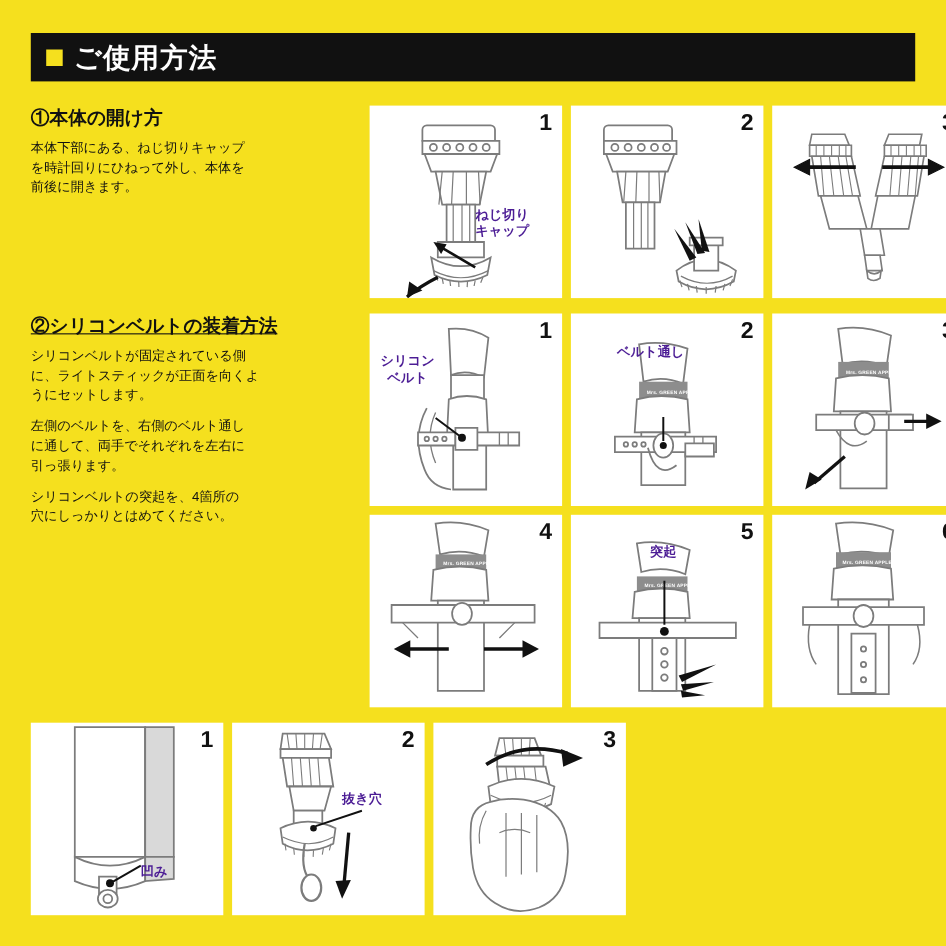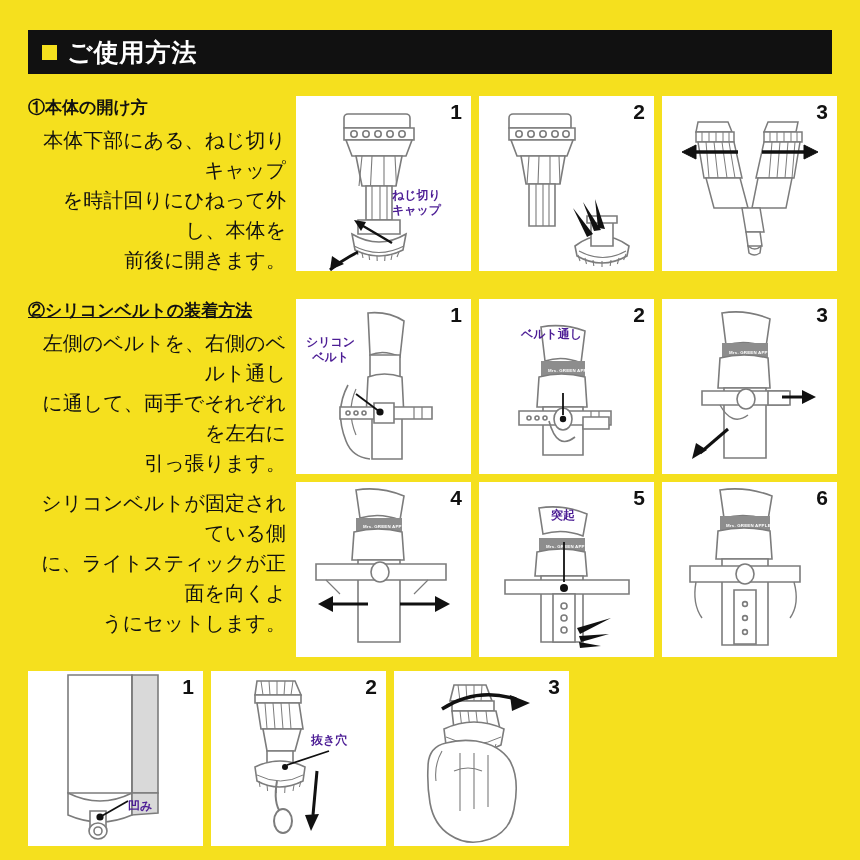--- a/index.html
+++ b/index.html
@@ -18,28 +18,28 @@
     height:44px;
     background:#111;
     display:flex;align-items:center;
     padding-left:14px;
     margin-bottom:22px;
   }
   .header .sq{width:15px;height:15px;background:#f5e01e;margin-right:10px;flex:none;}
   .header .title{color:#fff;font-size:25px;font-weight:bold;letter-spacing:1px;}
 
   
-  .section{display:flex;align-items:flex-start;margin-bottom:14px;}
+  .section{display:flex;align-items:flex-start;margin-bottom:14px;gap:40px;}
   .text-col{width:268px;flex:none;padding-right:10px;box-sizing:border-box;}
   .grid-col{flex:1;display:flex;flex-direction:column;gap:8px;}
   .grid-row{display:flex;gap:8px;}
 
   .sec-head{font-size:17px;font-weight:bold;margin:0 0 6px 0;}
   .sec-head.ul{text-decoration:underline;}
-  .sec-body{font-size:20px;line-height:1.5;margin:0 0 10px 0;white-space:pre-line;text-align:right;}
+  .sec-body{font-size:12px;line-height:1.5;margin:0 0 10px 0;white-space:pre-line;}
 
   
   .panel{
     width:175px;height:175px;
     background:#fff;
     position:relative;
     flex:none;
     overflow:hidden;
   }
   .panel .num{
@@ -162,26 +162,28 @@
           </svg>
         </div>
 
       </div>
     </div>
   </div>
 
   <div class="section">
     <div class="text-col">
       <p class="sec-head ul">②シリコンベルトの装着方法</p>
+      <p class="sec-body">シリコンベルトが固定されている側
+に、ライトスティックが正面を向くよ
+うにセットします。</p>
       <p class="sec-body">左側のベルトを、右側のベルト通し
 に通して、両手でそれぞれを左右に
 引っ張ります。</p>
-      <p class="sec-body">シリコンベルトが固定されている側
-に、ライトスティックが正面を向くよ
-うにセットします。</p>
+      <p class="sec-body">シリコンベルトの突起を、4箇所の
+穴にしっかりとはめてください。</p>
     </div>
     <div class="grid-col">
 
       <div class="grid-row">
 
         <div class="panel">
           <div class="num">1</div>
           <svg viewBox="0 0 175 175">
             <g fill="none" stroke="#7c7c7c" stroke-width="1.6">
               <path d="M72 14 q20 -2 36 8 l-4 36 q-16 -8 -30 -2z" fill="#fff"></path>

